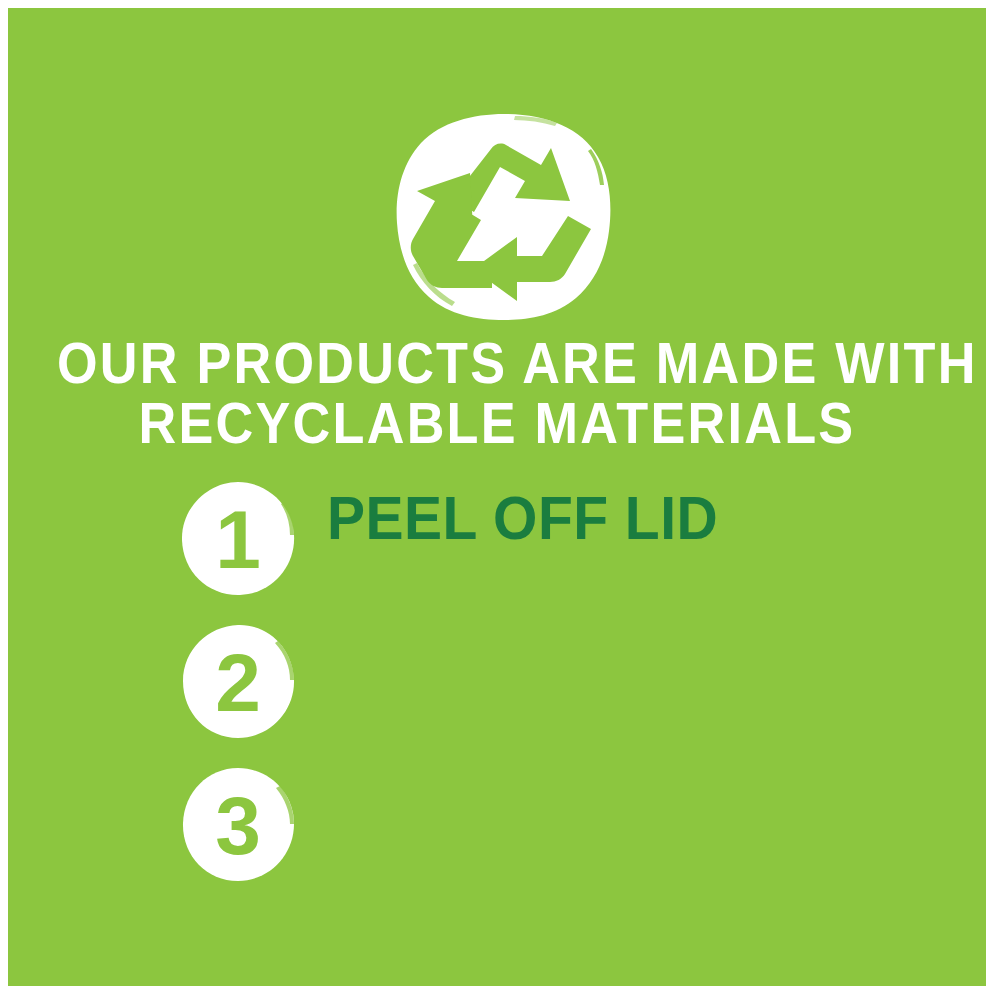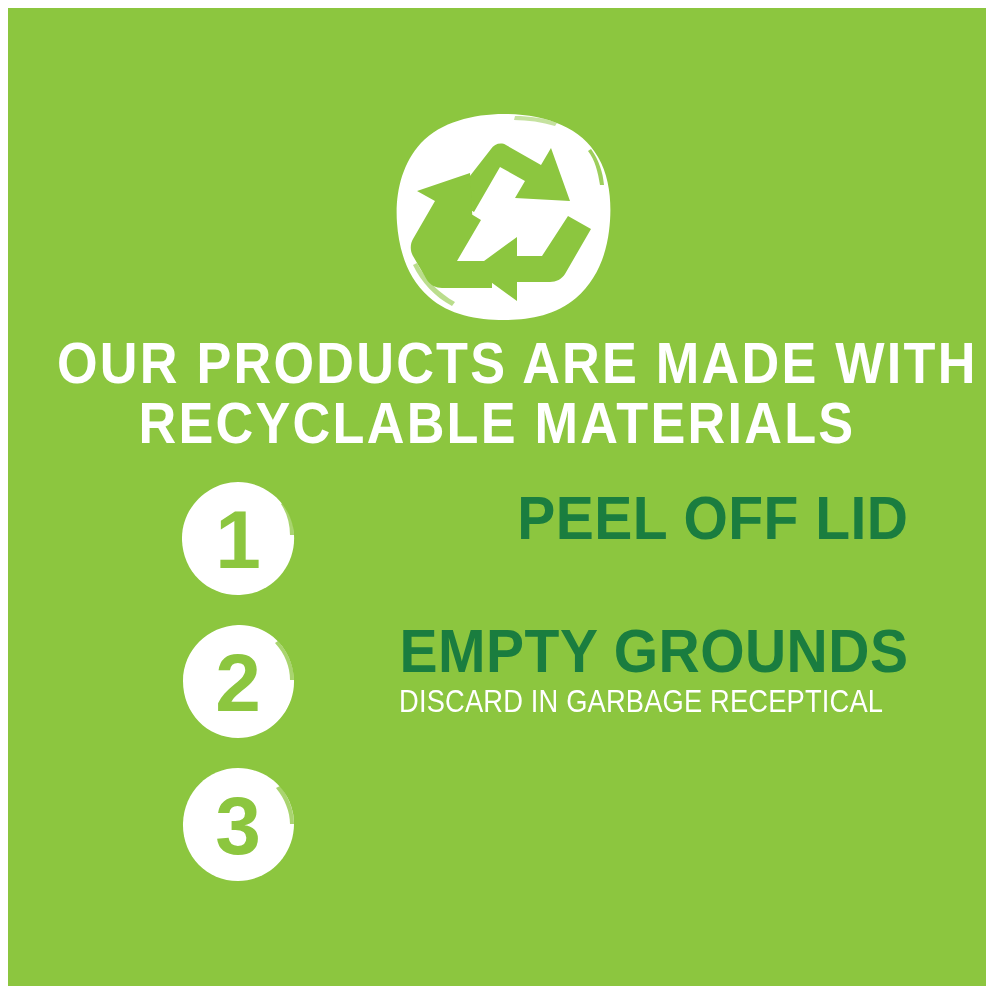--- a/index.html
+++ b/index.html
@@ -73,21 +73,20 @@
     width: 117px;
     height: 117px;
   }
   .step-badge svg { display: block; width: 100%; height: 100%; }
 
   .step-body {
     position: absolute;
     left: 319px;      
     top: 0;
     right: 27px;
-    text-align: right;
   }
   .step-title {
     font-family: "Liberation Sans", sans-serif;
     font-weight: bold;
     font-size: 62px;
     line-height: 64px;
     letter-spacing: 0.5px;
     color: #1a7d3f;
     text-transform: uppercase;
     transform: scaleX(0.92);
@@ -235,24 +234,20 @@
                        C 27 115, 3 90, 3 58 C 3 27, 28 3, 58 2 Z"></path>
             </clipPath>
           </defs>
           <g clip-path="url(#c2)">
             <rect width="117" height="117" fill="#ffffff"></rect>
           </g>
           <path d="M98 18 C108 29, 114 43, 114 57 L110 57 C110 44, 105 31, 95 20 Z" fill="#8cc63f" opacity="0.75"></path>
           <text class="num-text" x="58" y="88" text-anchor="middle" fill="#8cc63f" font-family="Liberation Sans, sans-serif" font-weight="bold" font-size="82">2</text>
         </svg>
       </div>
-      <div class="step-body">
-        <div class="step-title" style="color: rgb(26, 125, 63);">EMPTY GROUNDS</div>
-        <div class="step-sub" style="color: rgb(255, 255, 255);">DISCARD IN GARBAGE RECEPTICAL</div>
-      </div>
     </div>
 
     <div class="step" id="step-3">
       <div class="step-badge">
         <svg viewBox="0 0 117 117" xmlns="http://www.w3.org/2000/svg">
           <defs>
             <clipPath id="c3">
               <path d="M58 2 C89 2, 114 27, 114 58 C114 89, 89 115, 58 115
                        C 26 115, 2 89, 3 57 C 4 26, 28 2, 58 2 Z"></path>
             </clipPath>

